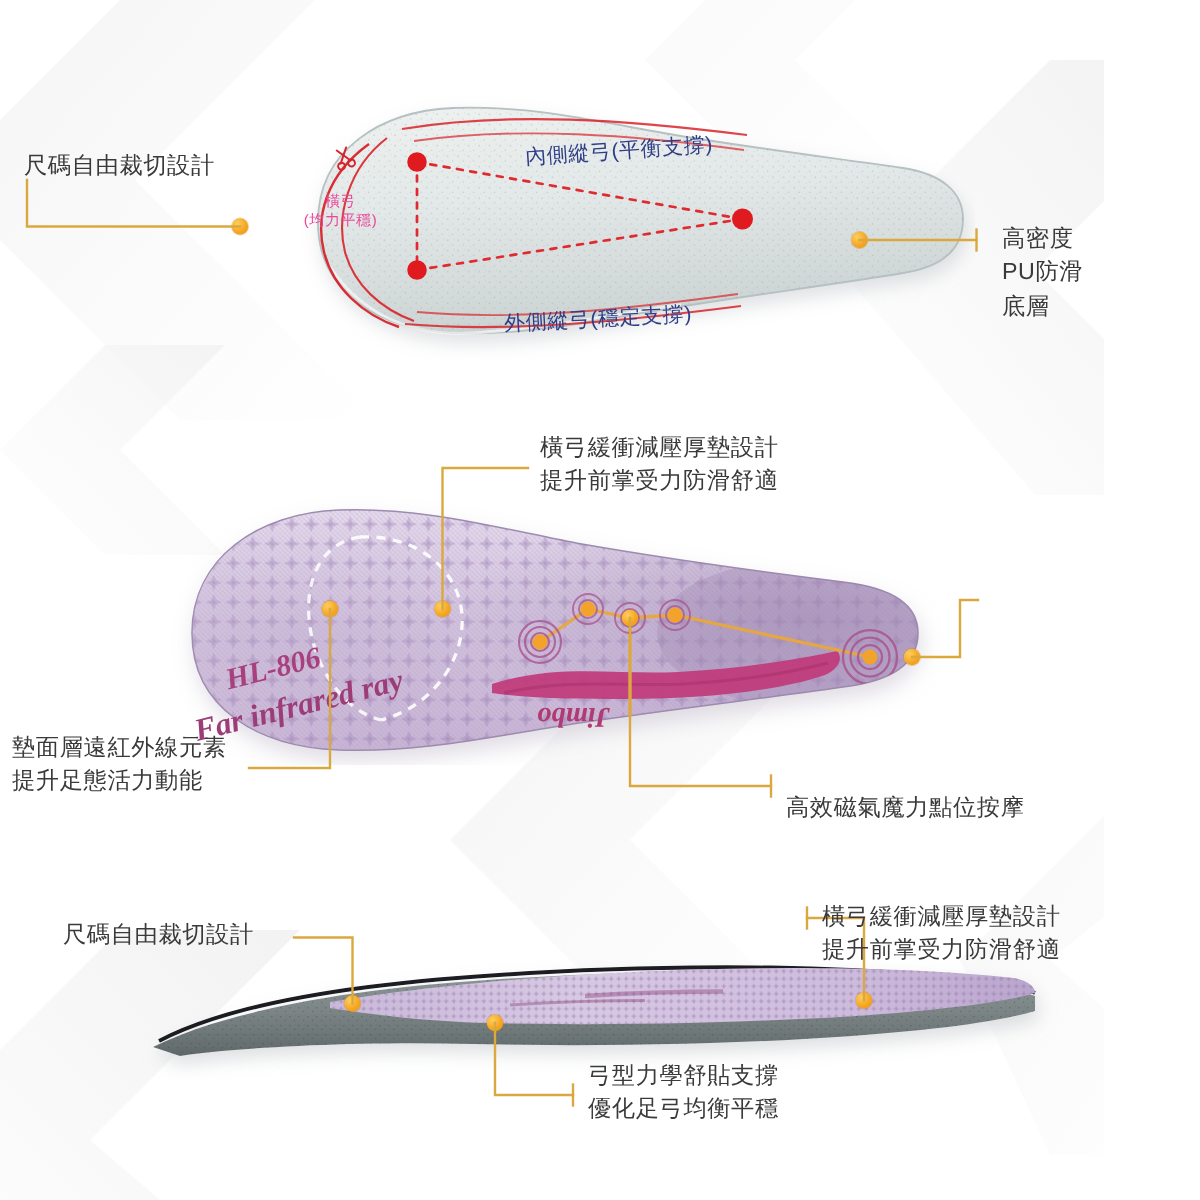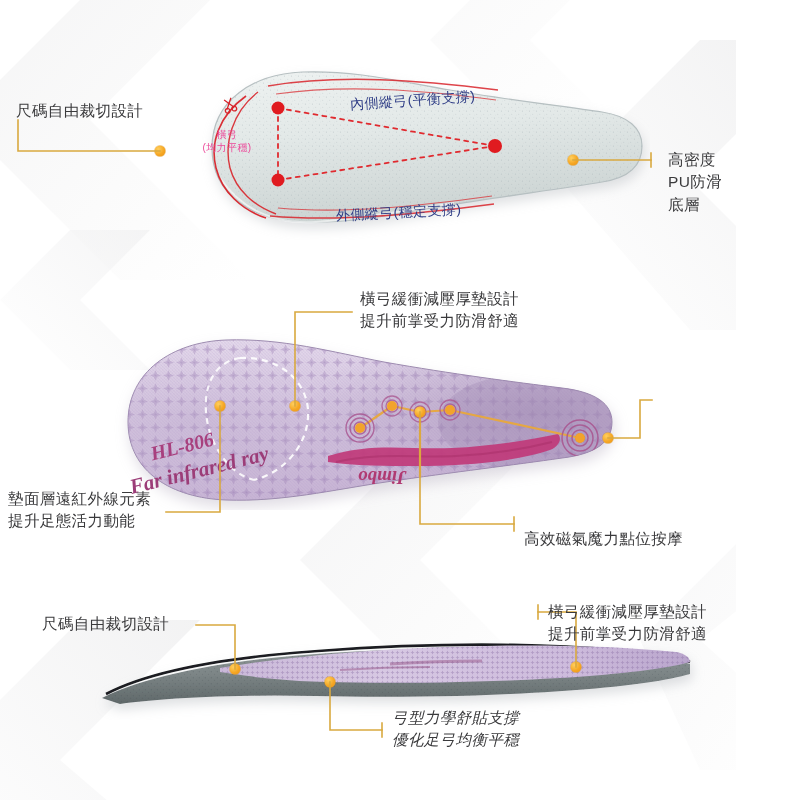--- a/index.html
+++ b/index.html
@@ -400,16 +400,16 @@
       <path d="M382,723 L382,737"></path>
 
       <path d="M576,667 L576,612 L538,612"></path>
       <path d="M538,605 L538,619"></path>
     </g>
   </svg>
 
   <div class="label r" style="left:42px; top:613px; width:148px;">尺碼自由裁切設計</div>
   <div class="label l" style="left:548px; top:601px;">橫弓緩衝減壓厚墊設計
 提升前掌受力防滑舒適</div>
-  <div class="label l" style="left:392px; top:707px;font-style:italic;">弓型力學舒貼支撐
+  <div class="label l" style="left:392px; top:707px;">弓型力學舒貼支撐
 優化足弓均衡平穩</div>
 
 </div>
 
 </body></html>

